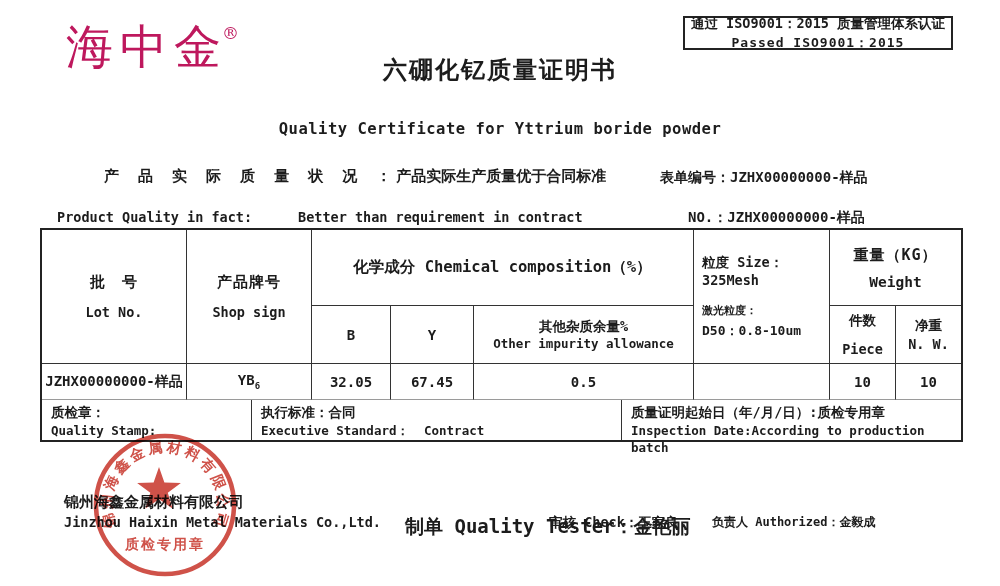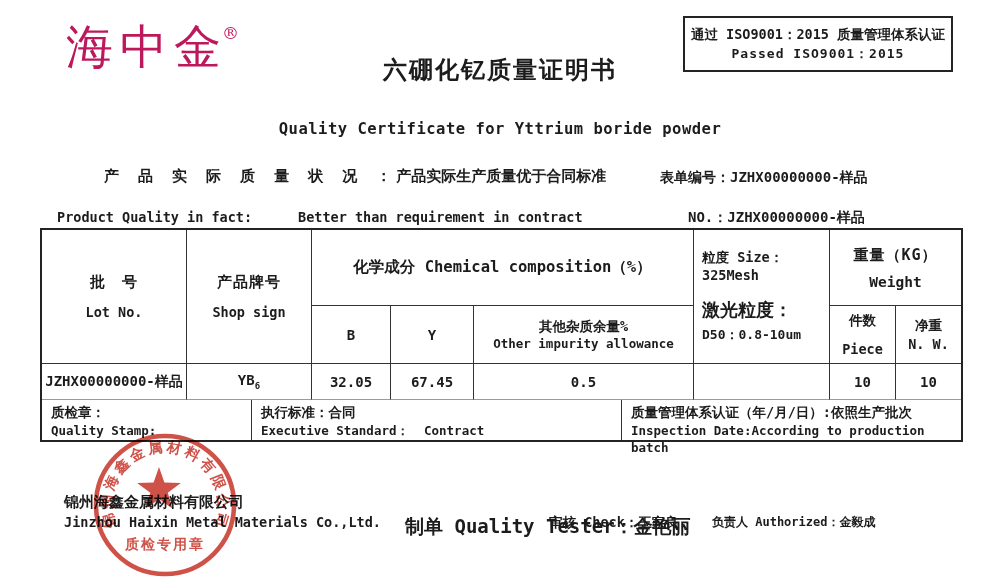--- a/index.html
+++ b/index.html
@@ -8,21 +8,21 @@
     background:#ffffff; color:#1c1c1c;
     font-family:"DejaVu Sans Mono","DejaVu Sans",sans-serif;
   }
   .abs { position:absolute; }
   .pre { white-space:pre; }
 
   
   .logo { left:66px; top:16px; font-family:"DejaVu Serif","Liberation Serif",serif;
           font-size:47px; letter-spacing:7px; color:#be185d; }
   .logo .reg { font-size:17px; position:relative; top:-24px; left:-6px; letter-spacing:0; }
-  .iso-box { left:683px; top:16px; width:270px; height:56px; border:2px solid #232323;
+  .iso-box { left:683px; top:16px; width:270px; height:34px; border:2px solid #232323;
              box-sizing:border-box; display:flex; flex-direction:column;
              justify-content:center; align-items:center; }
   .iso-line1 { font-size:13.5px; font-weight:700; }
   .iso-line2 { font-size:13px; font-weight:700; letter-spacing:1px; margin-top:1px; }
   .title-cn { left:0; top:54px; width:1000px; text-align:center; font-size:24px;
               font-weight:700; letter-spacing:2px; }
   .title-en { left:0; top:120px; width:1000px; text-align:center; font-size:15.5px;
               font-weight:700; letter-spacing:0.5px; }
 
   
@@ -45,21 +45,21 @@
   .cell.no-r { border-right:none; }
   .cell .cn { font-size:15px; font-weight:700; letter-spacing:1px; }
   .cell .en { font-size:13.5px; font-weight:700; margin-top:12px; }
   .cell .en-t { font-size:12.5px; font-weight:700; }
   .c-lot   { grid-column:1; grid-row:1/3; }
   .c-shop  { grid-column:2; grid-row:1/3; }
   .c-chem  { grid-column:3/6; grid-row:1; font-size:15.5px; font-weight:700; }
   .c-size  { grid-column:6; grid-row:1/3; align-items:flex-start; text-align:left;
              padding-left:8px; font-weight:700; }
   .c-size .s1 { font-size:13.5px; }
-  .c-size .s2 { font-size:18px; margin-top:15px; }
+  .c-size .s2 { font-size:11px; margin-top:15px; }
   .c-size .s3 { font-size:13px; margin-top:4px; }
   .c-weight{ grid-column:7/9; grid-row:1; border-right:none; }
   .c-weight .cn { font-size:15px; }
   .c-weight .en { margin-top:9px; font-size:14.5px; }
   .c-b { grid-column:3; grid-row:2; } .c-y { grid-column:4; grid-row:2; }
   .c-imp { grid-column:5; grid-row:2; }
   .c-imp .cn { font-size:13.5px; letter-spacing:0; }
   .c-piece { grid-column:7; grid-row:2;gap:10px; } .c-nw { grid-column:8; grid-row:2; border-right:none; }
   .two-s { font-size:13.5px; font-weight:700; line-height:1.35; }
   .hdr-sym { font-size:14px; font-weight:700; }
@@ -157,21 +157,21 @@
   <div class="stamp-row">
     <div class="sc sc1">
       <div class="cn">质检章：</div>
       <div class="en">Quality Stamp:</div>
     </div>
     <div class="sc sc2">
       <div class="cn">执行标准：合同</div>
       <div class="en pre">Executive Standard：  Contract</div>
     </div>
     <div class="sc sc3">
-      <div class="cn">质量管理体系认证（年/月/日）:依照生产批次</div>
+      <div class="cn">质量证明起始日（年/月/日）:质检专用章</div>
       <div class="en">Inspection Date:According to production batch</div>
     </div>
   </div>
 </div>
 
 <div class="abs company-cn">锦州海鑫金属材料有限公司</div>
 <div class="abs company-en">Jinzhou Haixin Metal Materials Co.,Ltd.</div>
 <div class="abs sig-tester">制单 Quality Tester：金艳丽</div>
 <div class="abs sig-check">审核 Check：王家良</div>
 <div class="abs sig-auth">负责人 Authorized：金毅成</div>

